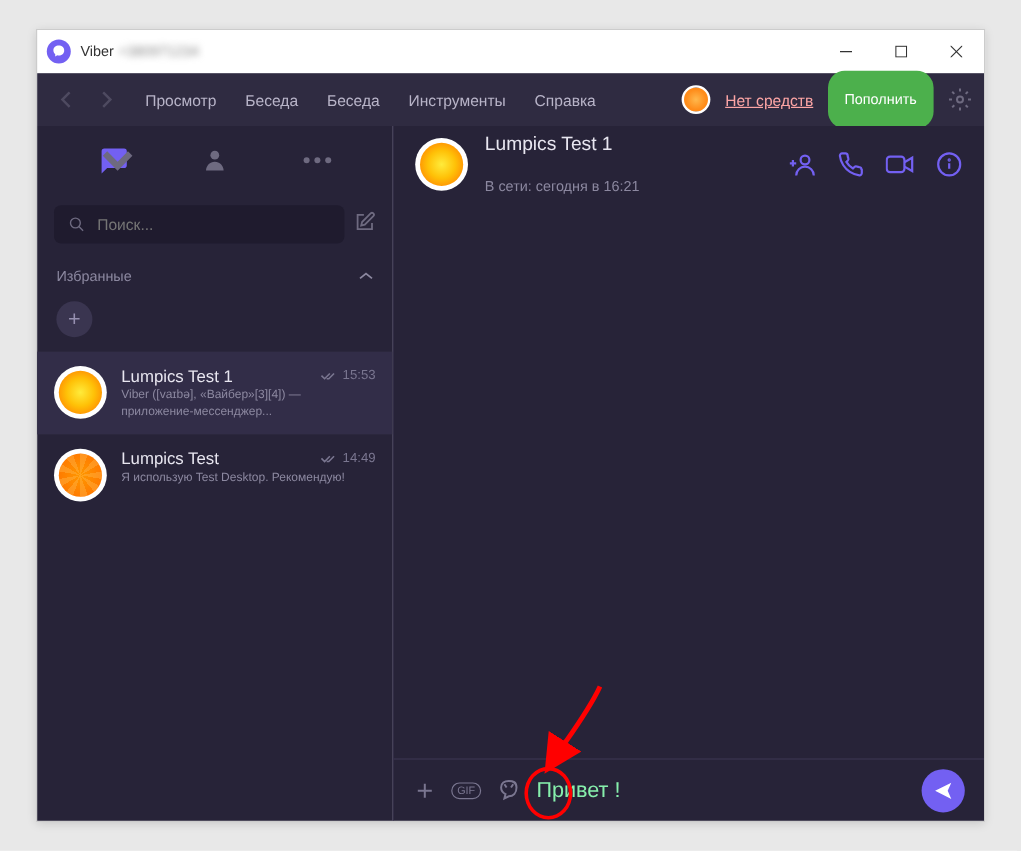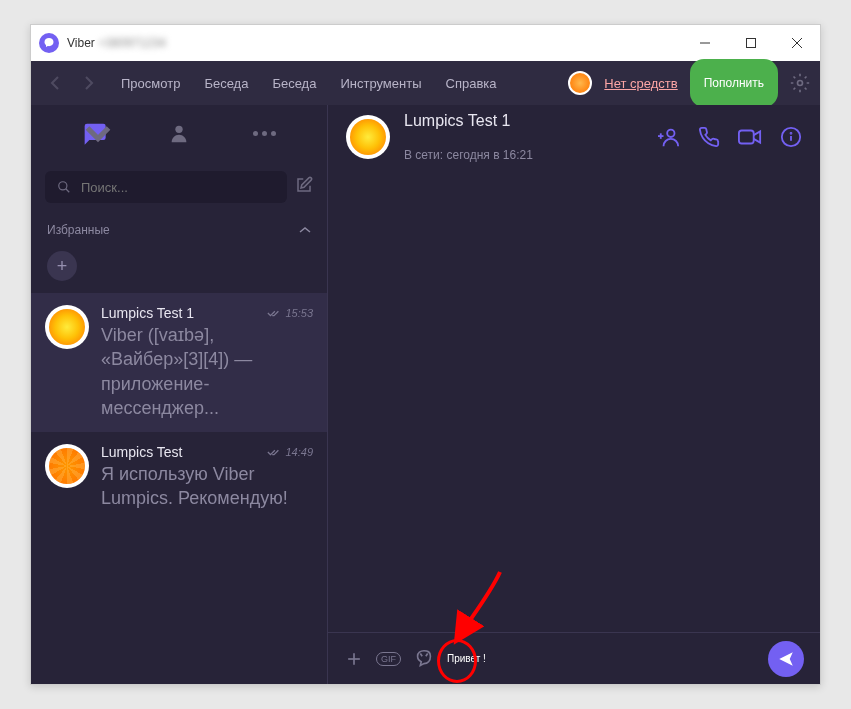--- a/index.html
+++ b/index.html
@@ -39,36 +39,36 @@
 .search-input { background: transparent; border: none; outline: none; color: #b8b4c8; font-size: 13px; flex: 1; }
 .compose-btn { color: #6e6a80; }
 .section-header { display: flex; align-items: center; justify-content: space-between; padding: 10px 16px; color: #8c88a0; font-size: 12px; }
 .fab-add { width: 30px; height: 30px; border-radius: 50%; background: #3a3550; color: #9690b0; display: flex; align-items: center; justify-content: center; margin: 4px 16px 12px; font-size: 18px; }
 .chat-item { display: flex; padding: 12px 14px; gap: 12px; }
 .chat-item.active { background: #322d48; }
 .chat-avatar { width: 44px; height: 44px; border-radius: 50%; flex-shrink: 0; display: flex; align-items: center; justify-content: center; }
 .chat-info { flex: 1; min-width: 0; }
 .chat-row1 { display: flex; align-items: center; justify-content: space-between; gap: 6px; }
 .chat-name { color: #e8e6f0; font-size: 14px; font-weight: 500; }
-.chat-meta { display: flex; align-items: center; gap: 4px; color: #7a7690; font-size: 11px; font-style: italic; }
-.chat-preview { color: #8c88a0; font-size: 18px; margin-top: 2px; line-height: 1.35; overflow: hidden; }
+.chat-meta { display: flex; align-items: center; gap: 4px; color: #7a7690; font-size: 11px; }
+.chat-preview { color: #8c88a0; font-size: 10px; margin-top: 2px; line-height: 1.35; overflow: hidden; }
 .main { flex: 1; background: #272338; border-left: 1px solid #3a3550; display: flex; flex-direction: column; }
 .chat-header { height: 64px; display: flex; align-items: center; padding: 0 18px; gap: 14px; }
 .chat-header-avatar { width: 44px; height: 44px; border-radius: 50%; }
 .chat-header-info { flex: 1; }
 .chat-header-name { color: #e8e6f0; font-size: 16px; font-weight: 500; }
 .chat-header-status { color: #8c88a0; font-size: 12px; margin-top: 18px; }
 .chat-header-actions { display: flex; gap: 18px; color: #7360f2; }
 .chat-header-actions > div { display: flex; }
 .chat-messages { flex: 1; }
 .composer { height: 52px; border-top: 1px solid #3a3550; display: flex; align-items: center; padding: 0 16px; gap: 12px; position: relative; }
 .composer-btn { color: #7a7690; display: flex; }
 .gif-btn { border: 1.5px solid #7a7690; border-radius: 8px; padding: 1px 4px; font-size: 9px; font-weight: 400; color: #7a7690; }
 .sticker-btn { position: relative; }
-.message-input { flex: 1; background: transparent; border: none; outline: none; color: #ffffff; font-size: 10px; }
+.message-input { flex: 1; background: transparent; border: none; outline: none; color: #86efac; font-size: 18px; }
 .send-btn { width: 36px; height: 36px; border-radius: 50%; background: #7360f2; display: flex; align-items: center; justify-content: center; color: #fff; }
 .highlight-oval { position: absolute; border: 3px solid #ff0000; border-radius: 50%; pointer-events: none; }
 .annotation-arrow { position: absolute; pointer-events: none; }
 .avatar-orange { background: #fff; }
 .avatar-orange-inner { width: 36px; height: 36px; border-radius: 50%; background: radial-gradient(circle at center, #ffeb3b 0%, #ffc107 45%, #ff6f00 100%); }
 .avatar-orange2 { background: #fff; }
 .avatar-orange2-inner { width: 36px; height: 36px; border-radius: 50%; background: radial-gradient(circle at center, #ff9800 0%, #ff6f00 100%); position: relative; overflow: hidden; }
 .avatar-orange2-inner::before { content:""; position:absolute; inset:0; background: repeating-conic-gradient(#ffb74d 0deg 20deg, transparent 20deg 40deg); border-radius:50%; opacity:0.4; }
 </style>
 </head>
@@ -210,21 +210,21 @@
         <div class="chat-info">
           <div class="chat-row1">
             <span class="chat-name">Lumpics Test</span>
             <span class="chat-meta">
               <svg width="14" height="10" viewBox="0 0 16 10">
                   <path d="M1 5l3 3L9 3M6 8l2 0 5-5" fill="none" stroke="#7a7690" stroke-width="1.5"></path>
                 </svg>
               <span>14:49</span>
             </span>
           </div>
-          <div class="chat-preview">Я использую Viber Lumpics. Рекомендую!</div>
+          <div class="chat-preview">Я использую Test Desktop. Рекомендую!</div>
         </div>
       </div>
     </div>
 
     <div class="main">
       <div class="chat-header">
         <div class="chat-header-avatar avatar-orange" style="display:flex;align-items:center;justify-content:center;">
             <div class="avatar-orange-inner"></div>
           </div>
         <div class="chat-header-info">

